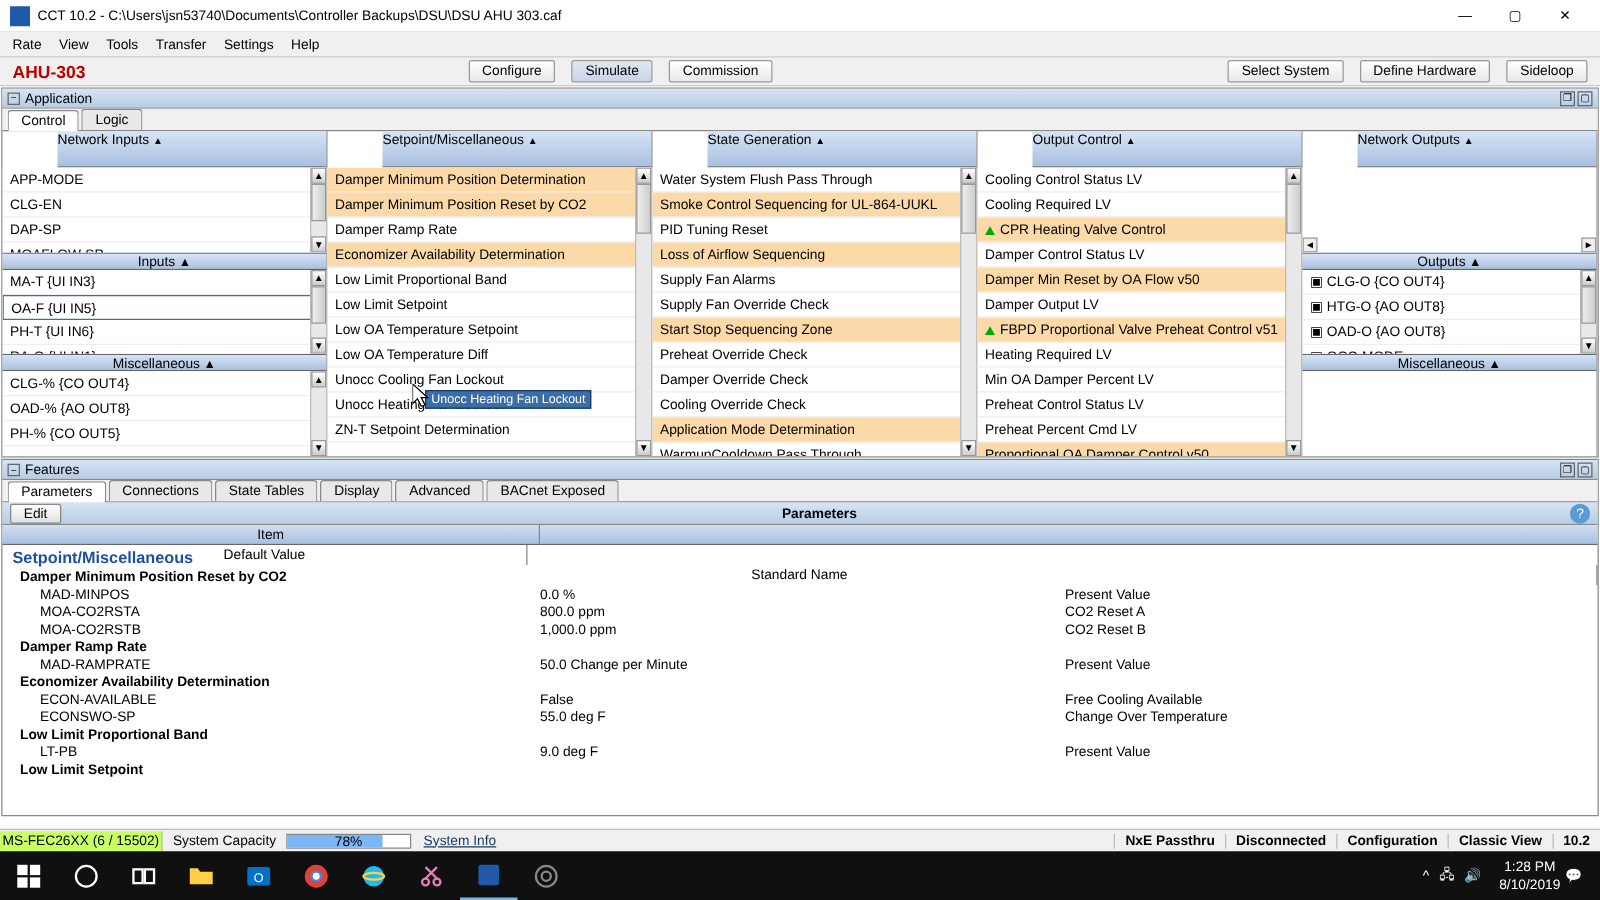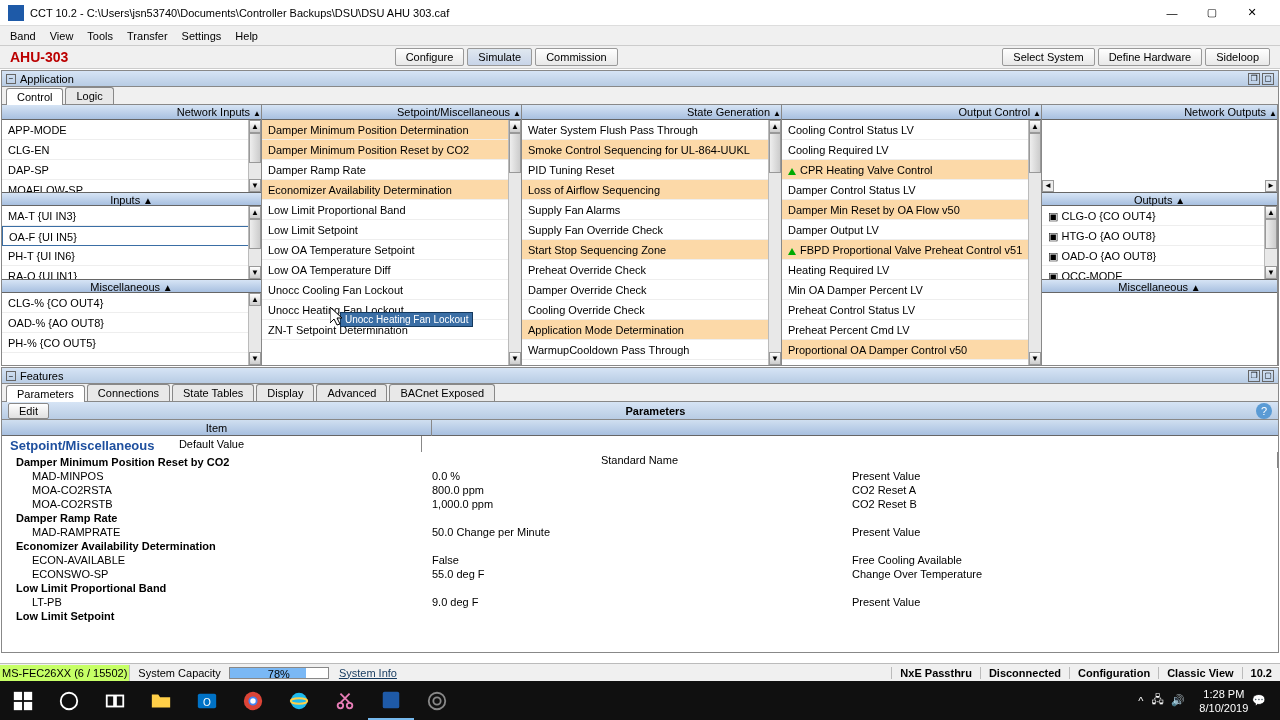--- a/index.html
+++ b/index.html
@@ -11,38 +11,38 @@
 .titlebar .title { flex:1; color:#000; }
 .titlebar .wbtn { width:40px; height:26px; display:flex; align-items:center; justify-content:center; color:#000; }
 
 
 .menubar { height:19px; background:#f0f0f0; display:flex; align-items:center; padding:0 4px; gap:2px; }
 .menubar span { padding:2px 6px; cursor:default; }
 
 
 .device-header { height:24px; background:#f0f0f0; border-top:1px solid #ccc; border-bottom:1px solid #ccc; display:flex; align-items:center; padding:0 10px; }
 .device-title { color:#b00; font-weight:bold; font-size:14px; flex:1; }
-.hdr-btn { background:linear-gradient(#fff,#e8e8e8); border:1px solid #999; padding:2px 10px; border-radius:2px; margin-left:3px; cursor:pointer; }
+.hdr-btn { background:linear-gradient(#fff,#e8e8e8); border:1px solid #999; padding:2px 10px; border-radius:2px; margin-left:13px; cursor:pointer; }
 .hdr-btn.active { background:linear-gradient(#e0e8f0,#c8d4e8); }
 
 
 .app-panel { height:296px; border:1px solid #888; margin:1px; display:flex; flex-direction:column; }
 .app-title { height:16px; background:linear-gradient(#d6e4f5,#b8cce4); border-bottom:1px solid #888; display:flex; align-items:center; padding:0 4px; }
 .app-title .caret { width:10px; height:10px; border:1px solid #666; margin-right:4px; display:flex; align-items:center; justify-content:center; font-size:8px; }
 .app-title .spacer { flex:1; }
 .app-title .pbtn { width:12px; height:12px; border:1px solid #666; margin-left:2px; font-size:8px; text-align:center; line-height:10px; }
 
 .tabrow { height:18px; display:flex; align-items:flex-end; background:#f0f0f0; border-bottom:1px solid #888; padding-left:4px; }
 .tab { padding:2px 10px; border:1px solid #888; border-bottom:none; background:#e8e8e8; border-radius:3px 3px 0 0; margin-right:2px; cursor:pointer; }
 .tab.active { background:#fff; position:relative; top:1px; }
 
 
 .cols { flex:1; display:flex; overflow:hidden; }
 .col { display:flex; flex-direction:column; border-right:1px solid #888; }
-.col-header { height:15px; background:linear-gradient(#d6e4f5,#a8c0e0); border-bottom:1px solid #666; text-align:right; font-size:10px; line-height:15px; position:relative; }
+.col-header { height:29px; background:linear-gradient(#d6e4f5,#a8c0e0); border-bottom:1px solid #666; text-align:left; font-size:10px; line-height:15px; position:relative;margin-left:44px; }
 .col-header .sort { font-size:8px; margin-left:3px; }
 .col-body { flex:1; overflow:hidden; position:relative; background:#fff; }
 .col-body .scroll { position:absolute; right:0; top:0; bottom:0; width:13px; background:#e8e8e8; border-left:1px solid #bbb; }
 .col-body .scroll .sbtn { height:13px; background:linear-gradient(#fff,#ccc); border:1px solid #999; font-size:8px; text-align:center; line-height:11px; }
 .col-body .scroll .thumb { background:linear-gradient(90deg,#eee,#ccc); border:1px solid #999; }
 .row { height:20px; line-height:20px; padding:0 6px; border-bottom:1px solid #eee; white-space:nowrap; overflow:hidden; cursor:pointer; }
 .row.hl { background:#fcd9a8; }
 .row.sel { background:#ffffff; border:1px solid #3a6ea5; }
 .row .tri { display:inline-block; width:0; height:0; border-left:4px solid transparent; border-right:4px solid transparent; border-bottom:7px solid #0a0; margin-right:4px; vertical-align:middle; }
 
@@ -100,21 +100,21 @@
 
 <div class="titlebar">
   <div class="icon"></div>
   <div class="title">CCT 10.2 - C:\Users\jsn53740\Documents\Controller Backups\DSU\DSU AHU 303.caf</div>
   <div class="wbtn">—</div>
   <div class="wbtn">▢</div>
   <div class="wbtn close">✕</div>
 </div>
 
 <div class="menubar">
-  <span>Band</span>
+  <span>Rate</span>
   <span>View</span>
   <span>Tools</span>
   <span>Transfer</span>
   <span>Settings</span>
   <span>Help</span>
 </div>
 
 <div class="device-header">
   <div class="device-title">AHU-303</div>
   <button class="hdr-btn">Configure</button>

